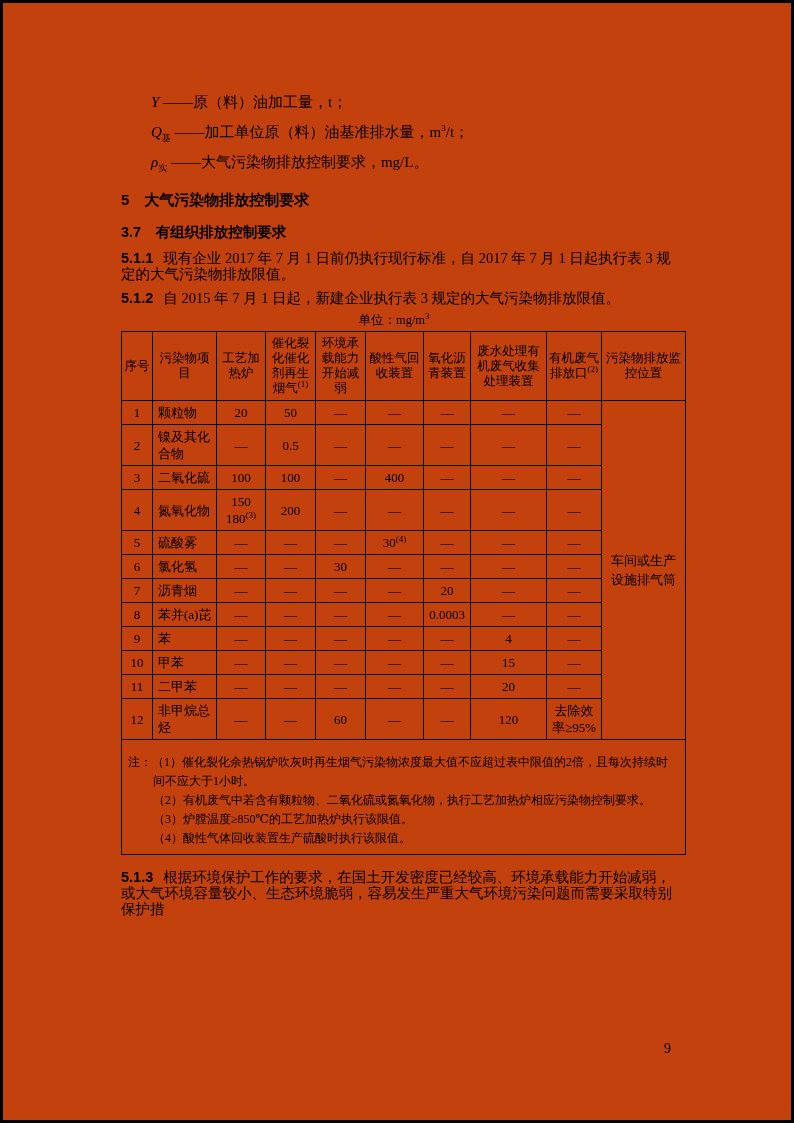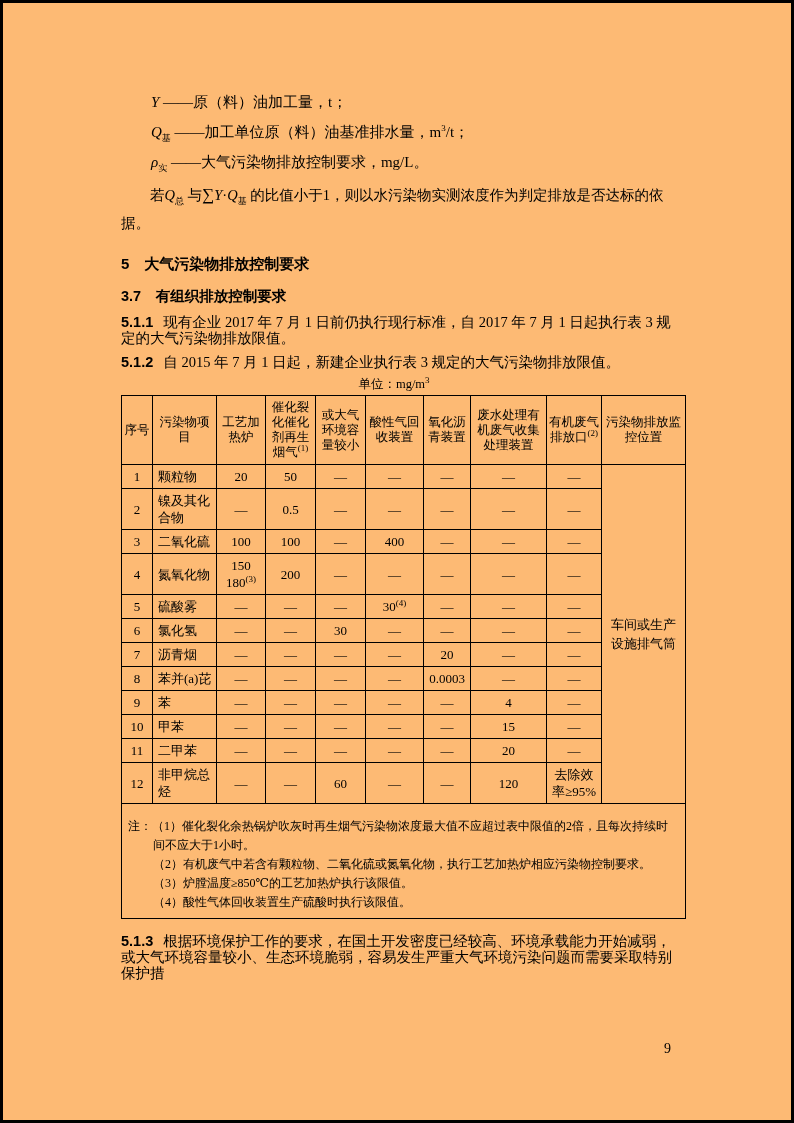--- a/index.html
+++ b/index.html
@@ -1,18 +1,18 @@
 <!DOCTYPE html>
 <html><head>
 <meta charset="utf-8">
 <style>
   html,body{margin:0;padding:0;background:#ffffff;}
   .page{
     width:794px;height:1123px;box-sizing:border-box;position:relative;overflow:hidden;
-    background:#fdba74;border:3px solid #000;color:#000;
+    background:#c2410c;border:3px solid #000;color:#000;
     font-family:"Liberation Serif","DejaVu Serif",serif;
   }
   .content{position:absolute;left:118px;top:0;width:564px;}
   
   .def-block{margin-top:88px;padding-left:30px;}
   p.def-line{margin:0 0 8px 0;font-size:15px;line-height:22px;}
   i.var{font-style:italic;font-family:"Liberation Serif","DejaVu Serif",serif;}
   sub{font-size:9px;line-height:0;}
   sup{font-size:9px;line-height:0;}
   p.ratio{margin:6px 0 0 0;font-size:14.5px;line-height:28px;text-indent:2em;}
@@ -41,21 +41,20 @@
 
 <div class="page">
   <div class="content">
 
     <div class="def-block">
       <p class="def-line"><i class="var">Y</i><span> ——原（料）油加工量，t；</span></p>
       <p class="def-line"><i class="var">Q</i><sub>基</sub><span> ——加工单位原（料）油基准排水量，m</span><sup>3</sup><span>/t；</span></p>
       <p class="def-line"><i class="var">ρ</i><sub>实</sub><span> ——大气污染物排放控制要求，mg/L。</span></p>
     </div>
 
-    <p class="ratio"><span>若</span><i class="var">Q</i><sub>总</sub><span> 与</span><span class="sum">∑</span><i class="var">Y</i><span>·</span><i class="var">Q</i><sub>基</sub><span> 的比值小于1，则以水污染物实测浓度作为判定排放是否达标的依据。</span></p>
 
     <h2 class="h5">5　大气污染物排放控制要求</h2>
     <h3 class="h51">3.7　有组织排放控制要求</h3>
 
     <p class="clause"><span class="clause-num">5.1.1</span><span>现有企业 2017 年 7 月 1 日前仍执行现行标准，自 2017 年 7 月 1 日起执行表 3 规定的大气污染物排放限值。</span></p>
     <p class="clause"><span class="clause-num">5.1.2</span><span>自 2015 年 7 月 1 日起，新建企业执行表 3 规定的大气污染物排放限值。</span></p>
 
     <p class="unit"><span>单位：mg/m</span><sup>3</sup></p>
 
     <table class="limits">
@@ -70,21 +69,21 @@
           <col style="width:76px">
           <col style="width:55px">
           <col style="width:84px">
       </colgroup>
       <thead>
         <tr>
           <th>序号</th>
           <th>污染物项目</th>
           <th>工艺加热炉</th>
           <th><span>催化裂化催化剂再生烟气</span><sup>(1)</sup></th>
-          <th>或大气环境容量较小</th>
+          <th>环境承载能力开始减弱</th>
           <th>酸性气回收装置</th>
           <th>氧化沥青装置</th>
           <th>废水处理有机废气收集处理装置</th>
           <th><span>有机废气排放口</span><sup>(2)</sup></th>
           <th>污染物排放监控位置</th>
         </tr>
       </thead>
       <tbody>
         <tr>
           <td>1</td>

